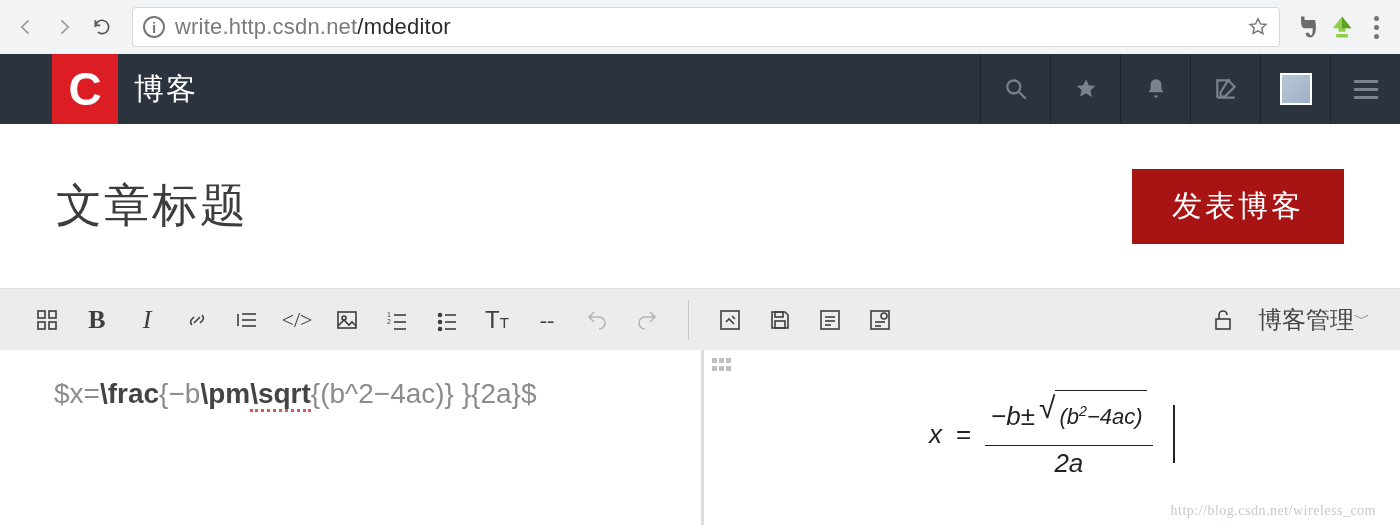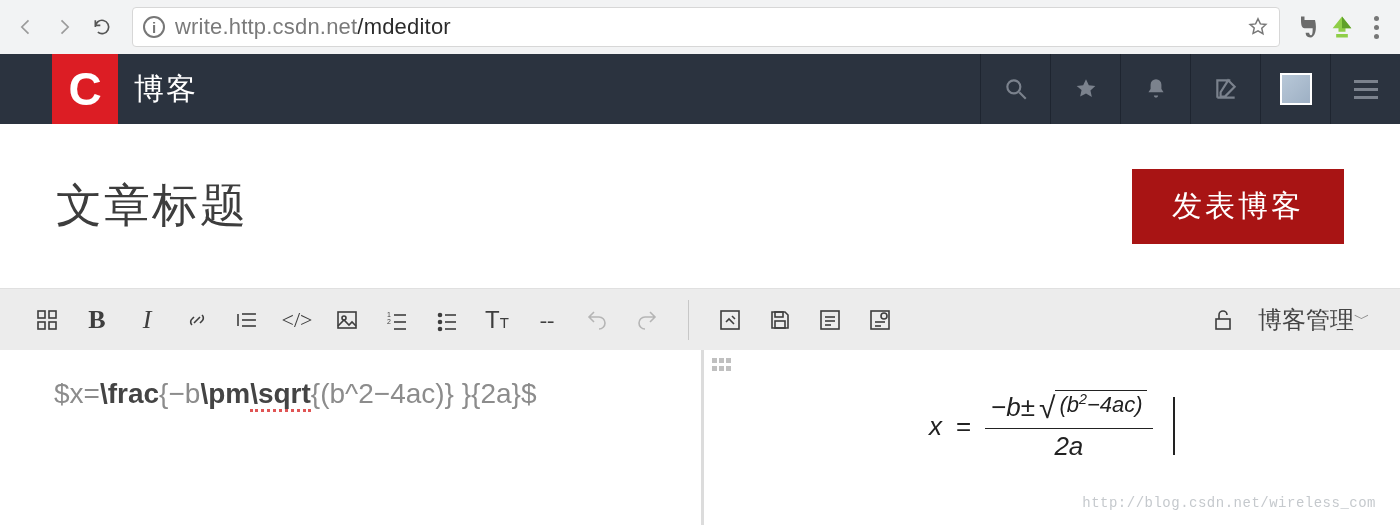--- a/index.html
+++ b/index.html
@@ -58,25 +58,25 @@
   .handle span{width:5px;height:5px;background:#c0c0c0;}
   .src-line{font-size:28px;color:#8c8c8c;font-family:Georgia,serif;white-space:nowrap;}
   .src-line b{color:#444;font-weight:700;}
   .squiggle{border-bottom:3px dotted #e05555;}
   .math{display:flex;align-items:center;justify-content:center;gap:14px;font-family:Georgia,"Times New Roman",serif;font-style:italic;font-size:26px;color:#222;margin-top:24px;}
   .frac{display:flex;flex-direction:column;align-items:center;line-height:1.2;}
   .frac .num{border-bottom:1.5px solid #222;padding:0 6px 2px;display:flex;align-items:center;gap:4px;}
   .frac .den{padding-top:2px;}
   .surd{display:flex;align-items:flex-start;}
   .surd .rad{font-style:normal;font-size:30px;}
-  .surd .radicand{border-top:1.5px solid #222;padding:0 4px;font-size:22px;}
+  .surd .radicand{border-top:1.5px solid #222;padding:12px 4px;font-size:22px;}
   sup{font-size:.65em;vertical-align:super;font-style:italic;}
   .caret{width:2px;height:58px;background:#222;margin-left:6px;}
 
-  .watermark{position:absolute;right:24px;bottom:14px;font-size:14px;color:#c5c9cd;letter-spacing:.5px;font-family:Liberation Mono, monospace;}
+  .watermark{position:absolute;right:24px;bottom:6px;font-size:14px;color:#c5c9cd;letter-spacing:.5px;font-family:Liberation Serif, serif;}
 </style>
 </head>
 <body>
 
 <div class="chrome">
   <div class="nav-btn">
       <svg viewBox="0 0 24 24">
         <polyline points="15 4 7 12 15 20"></polyline>
       </svg>
     </div>

